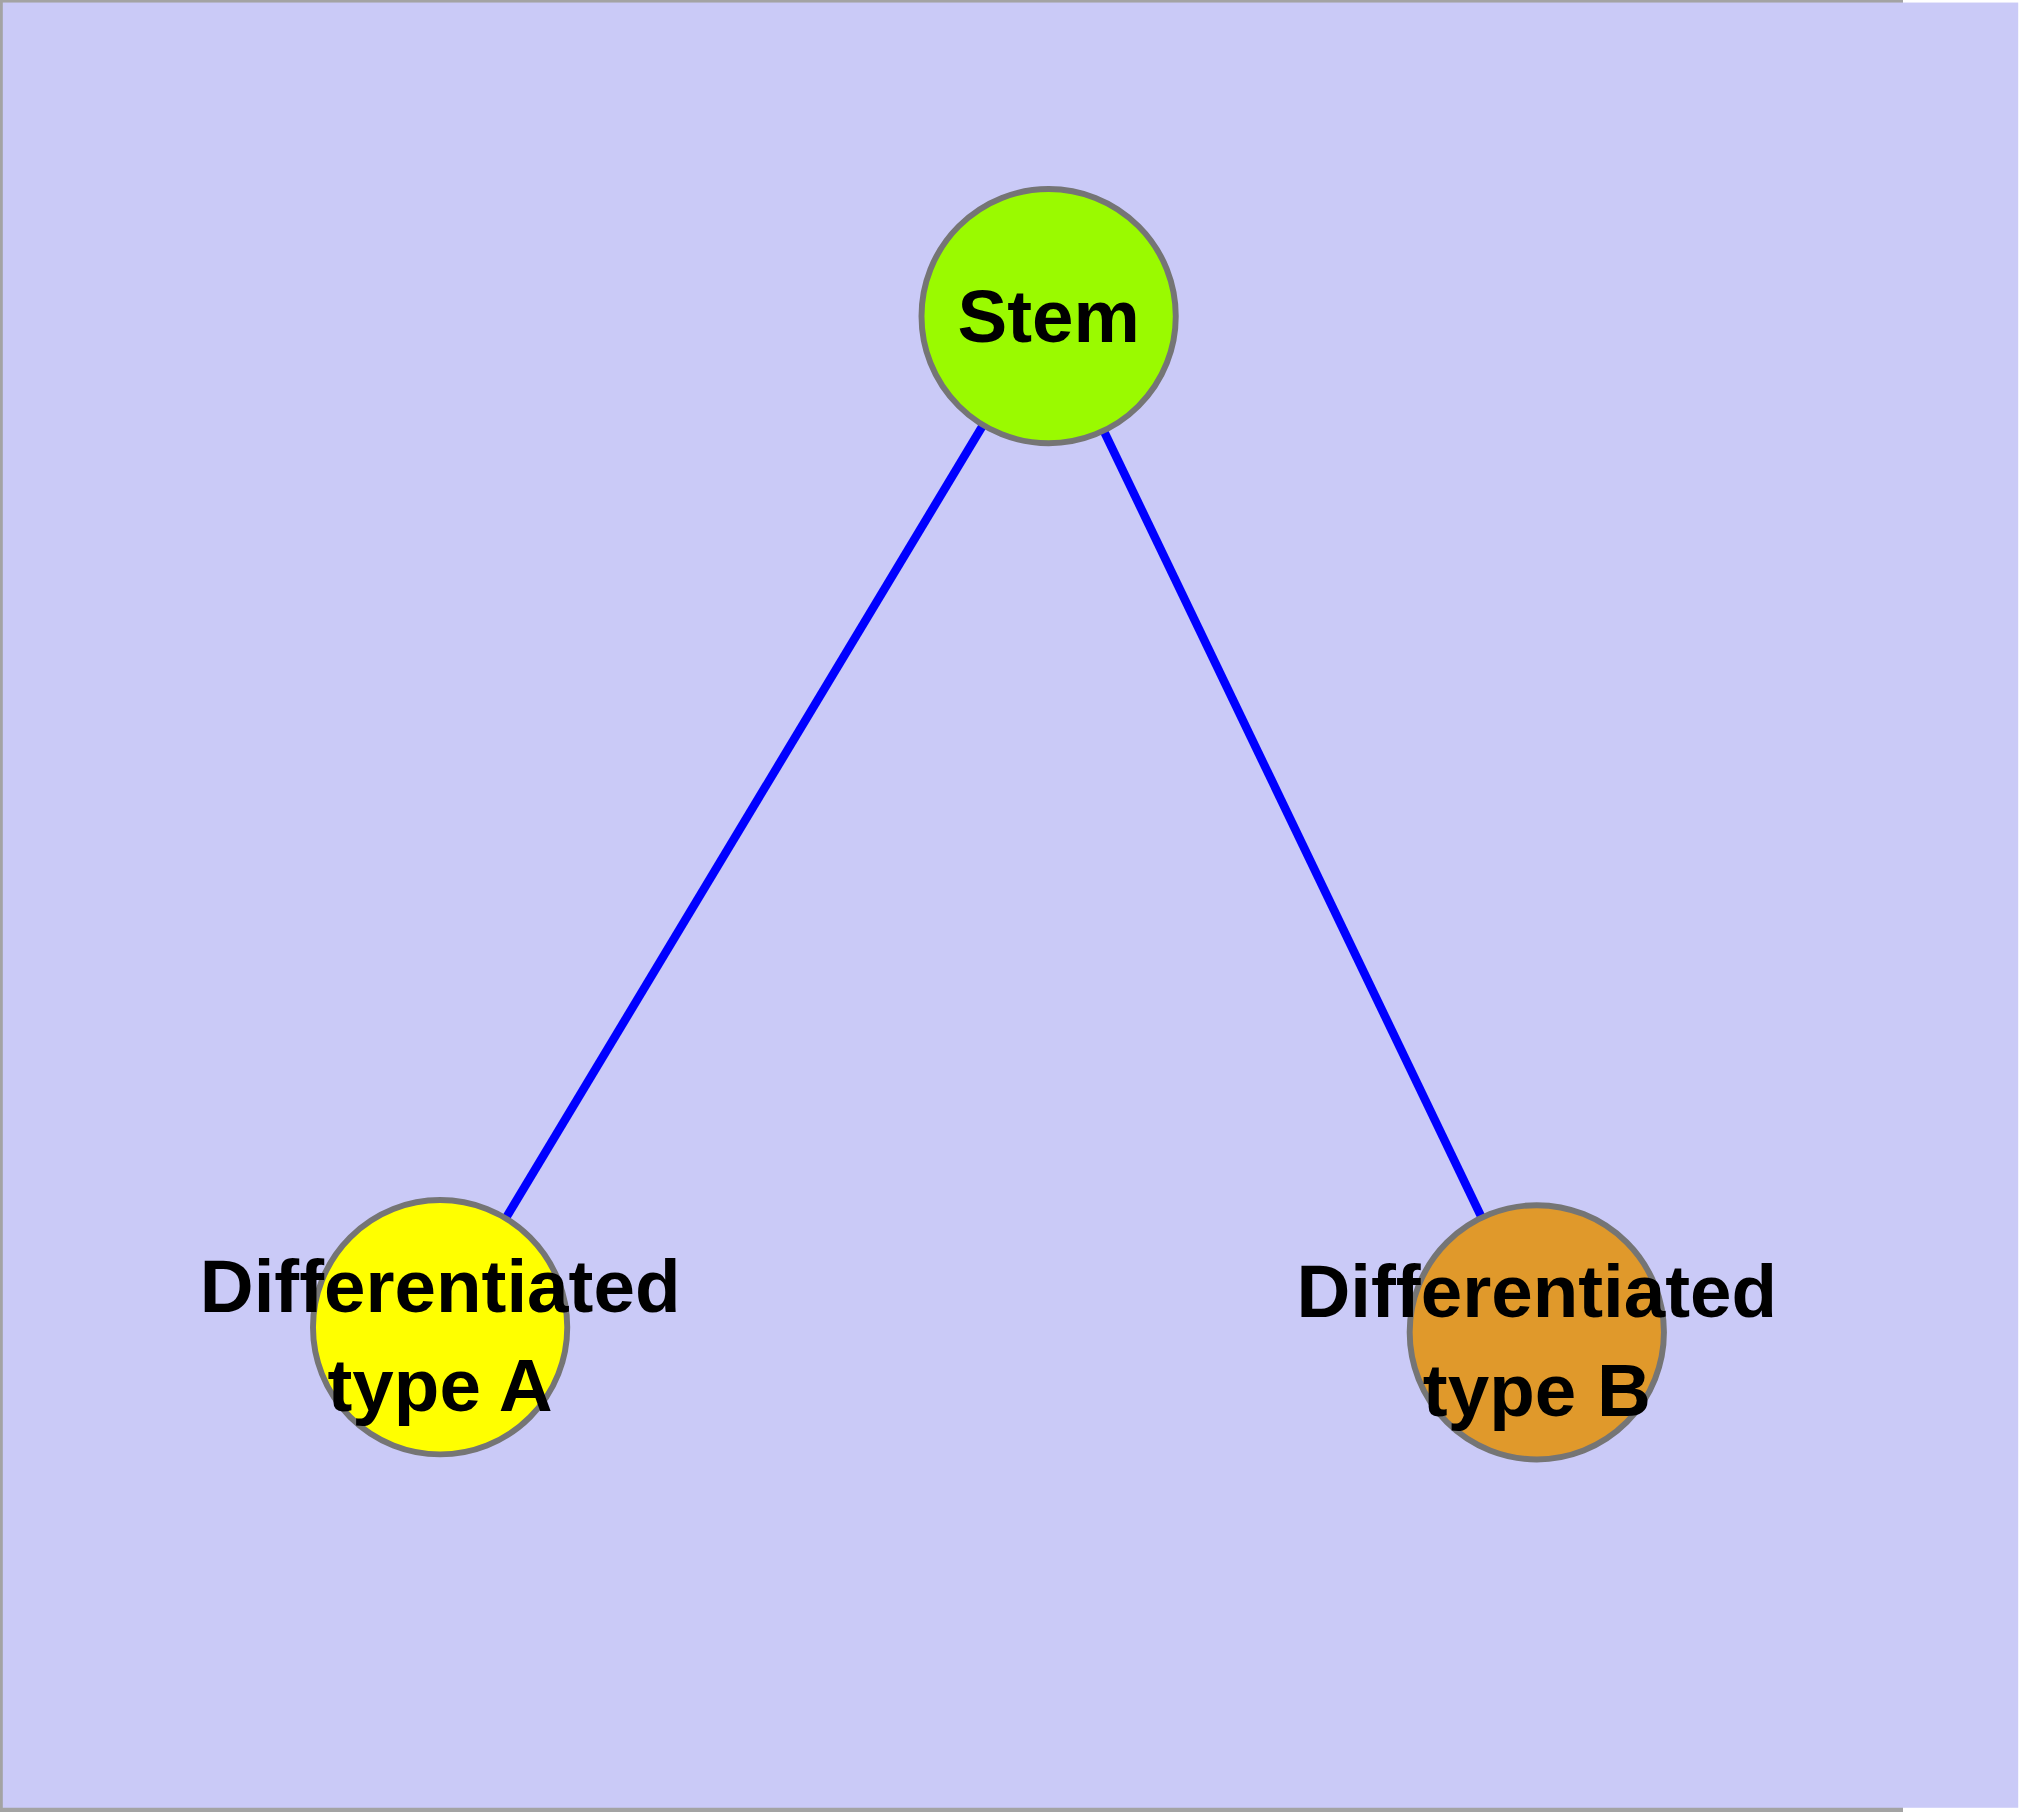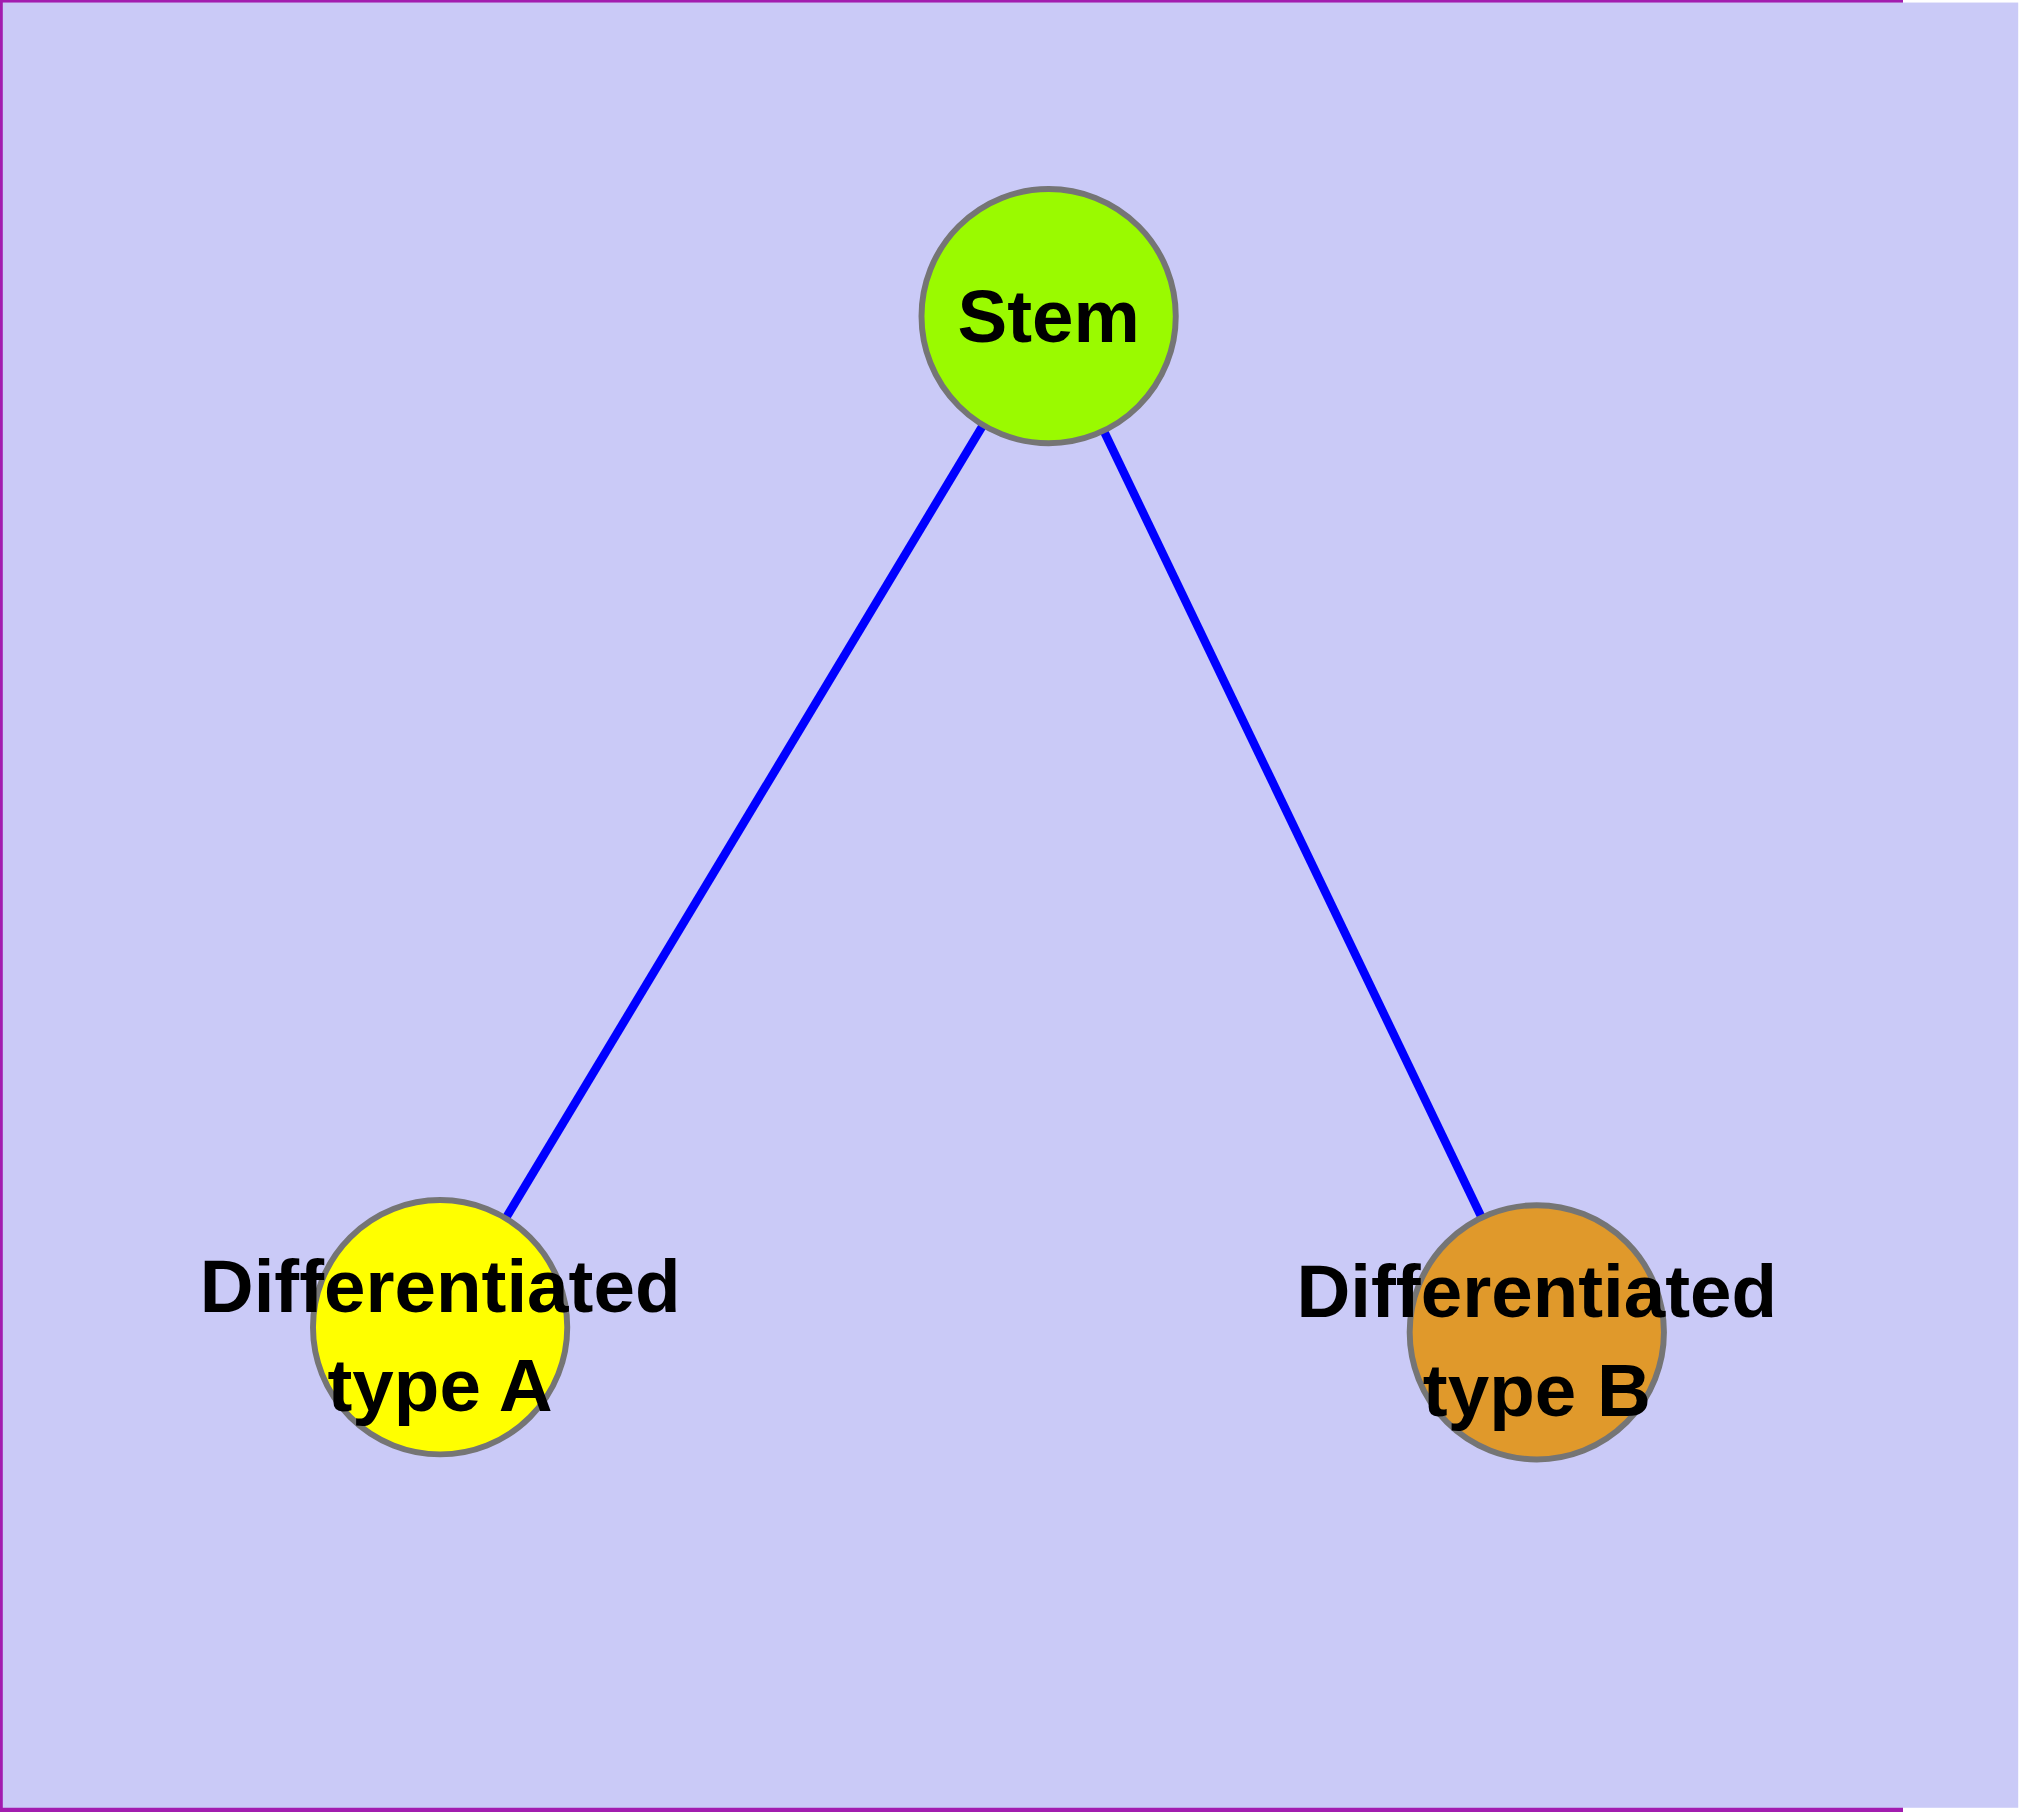--- a/index.html
+++ b/index.html
@@ -9,21 +9,21 @@
     width: 2021px;
     height: 1812px;
     overflow: hidden;
   }
   .frame {
     position: absolute;
     left: 0;
     top: 0;
     width: 1903px;
     height: 1812px;
-    background: #a21caf;
+    background: #a3a3a3;
   }
   svg.graph {
     display: block;
     width: 2021px;
     height: 1812px;
   }
   .node-label, .node-label-line {
     font-family: "Liberation Sans", sans-serif;
     font-weight: bold;
     font-size: 88px;

